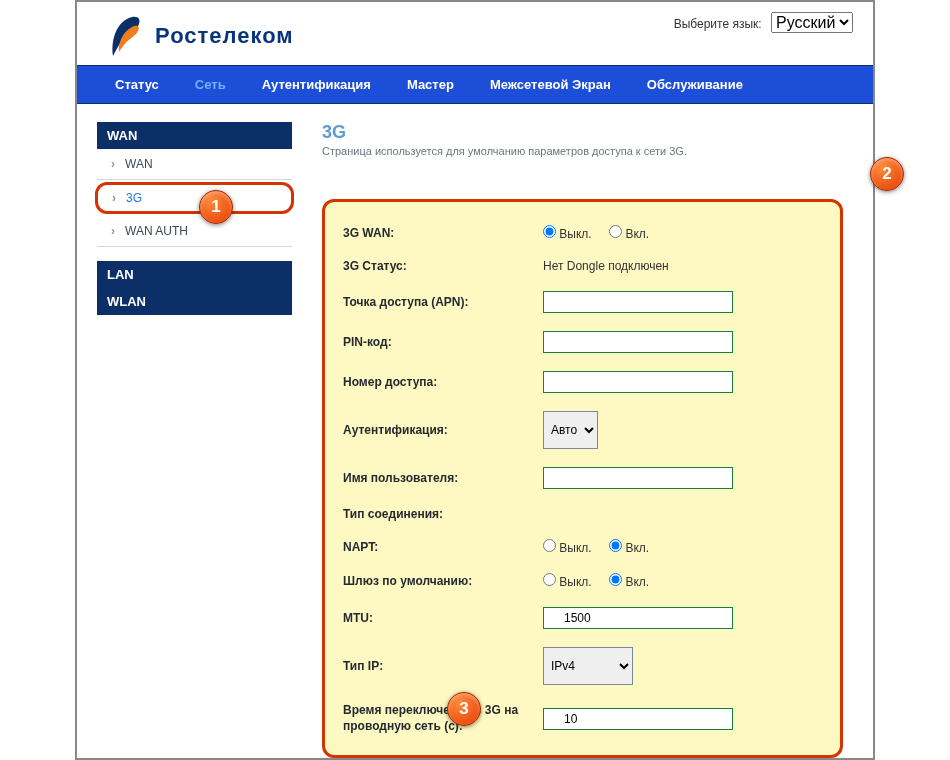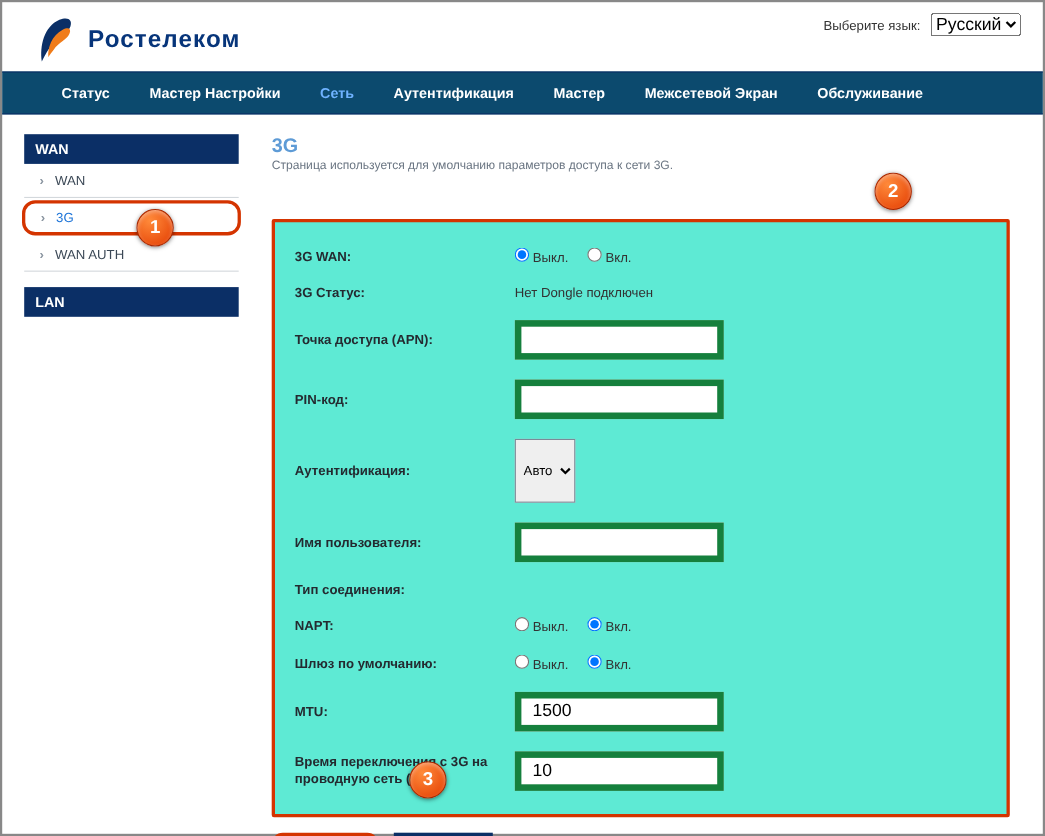--- a/index.html
+++ b/index.html
@@ -1,44 +1,44 @@
 <!DOCTYPE html>
 <html><head>
 <meta charset="utf-8">
 <style>
 * { box-sizing: border-box; margin: 0; padding: 0; }
 body { font-family: Arial, sans-serif; font-size: 12px; background: #fff; }
-.page { width: 950px; height: 760px; margin: 0 auto; border: 2px solid #888; background: #fff; position: relative; }
+.page { width: 800px; height: 760px; margin: 0 auto; border: 2px solid #888; background: #fff; position: relative; }
 .header { padding: 10px 20px 5px 30px; display: flex; justify-content: space-between; align-items: flex-start; }
 .logo-area { display: flex; align-items: center; gap: 8px; }
 .logo-mark svg { display: block; }
 .logo-text { color: #07357a; font-size: 22px; font-weight: bold; letter-spacing: 1px; font-family: Verdana, sans-serif; }
 .lang-area { font-size: 12px; color: #333; }
 .lang-area select { margin-left: 6px; font-size: 16px; }
-.topnav { background: #0c4a6e; color: #fff; display: flex; padding: 0 36px; border-top: 1px solid #0b2f66; border-bottom: 1px solid #0b2f66; }
+.topnav { background: #1d4ed8; color: #fff; display: flex; padding: 0 20px; border-top: 1px solid #0b2f66; border-bottom: 1px solid #0b2f66; }
 .topnav a { color: #fff; text-decoration: none; padding: 11px 18px; font-size: 13px; font-weight: bold; cursor: pointer; }
 .topnav a.active { color: #6fb2ff; }
 .content { display: flex; padding: 18px 20px 20px 20px; gap: 30px; }
 .sidebar { width: 195px; flex-shrink: 0; }
 .side-group-header { background: #0b2f66; color: #fff; font-weight: bold; padding: 6px 10px; font-size: 13px; }
 .side-sub { padding: 8px 0 8px 28px; font-size: 12px; border-bottom: 1px solid #d3d8dc; color: #3b4856; cursor: pointer; position: relative; }
 .side-sub::before { content: "›"; position: absolute; left: 14px; color: #8a95a0; font-weight: bold; }
 .side-sub.active { color: #1d74d8; }
 .side-sub-3g { border: 3px solid #d43400; border-radius: 12px; margin: 2px -2px; padding: 6px 0 6px 28px; }
 .side-sub-3g.active { color: #1d74d8; }
 .side-spacer { height: 14px; }
 .main { flex: 1; padding-right: 10px; }
 .page-title { color: #5e9bd6; font-size: 18px; font-weight: bold; margin-bottom: 2px; }
 .page-desc { color: #6b7683; font-size: 11px; margin-bottom: 10px; }
-.form-box { border: 3px solid #d43400; border-radius: 2px; padding: 14px 18px 12px 18px; background: #5eead4; position: relative; margin-top: 42px; }
+.form-box { border: 3px solid #d43400; border-radius: 12px; padding: 14px 18px 12px 18px; background: #fef9c3; position: relative; margin-top: 42px; }
 .form-row { display: flex; align-items: center; padding: 9px 0; }
 .form-row .label { width: 200px; font-weight: bold; color: #242a30; font-size: 12px; }
 .form-row .field { flex: 1; font-size: 12px; color: #333; }
-.field input[type=text] { width: 190px; border: 6px solid #15803d; padding: 3px 10px; font-size: 16px; }
-.field select { border: 1px solid #7d8997; padding: 20px 3px; font-size: 12px; }
+.field input[type=text] { width: 190px; border: 1px solid #15803d; padding: 3px 20px; font-size: 12px; }
+.field select { border: 1px solid #7d8997; padding: 10px 3px; font-size: 12px; }
 .radio-lbl { margin-right: 14px; font-size: 12px; }
 .buttons { margin-top: 14px; display: flex; gap: 14px; align-items: center; }
 .btn { background: #0b2f66; color: #fff; border: none; padding: 7px 16px; font-size: 12px; font-weight: bold; cursor: pointer; }
 .btn-apply { border: 3px solid #d43400; border-radius: 10px; padding: 4px 12px; }
 .callout { position: absolute; width: 34px; height: 34px; border-radius: 50%; background: radial-gradient(circle at 35% 30%, #ff8a3a, #e23a00); color: #fff; font-weight: bold; font-size: 17px; display: flex; align-items: center; justify-content: center; box-shadow: 0 1px 4px rgba(0,0,0,.5), inset 0 2px 4px rgba(255,255,255,.4); border: 1px solid #a82800; }
 .co1 { top: 188px; left: 122px; }
 .co2 { top: 155px; left: 793px; }
 .co3 { top: 690px; left: 370px; }
 </style>
 </head>
@@ -59,36 +59,36 @@
     <div class="lang-area">
       <span>Выберите язык:</span>
       <select>
         <option>Русский</option>
       </select>
     </div>
   </div>
 
   <div class="topnav">
     <a>Статус</a>
-    <a>Мастер Настройки</a>
     <a class="active">Сеть</a>
     <a>Аутентификация</a>
     <a>Мастер</a>
     <a>Межсетевой Экран</a>
     <a>Обслуживание</a>
   </div>
 
   <div class="content">
     <div class="sidebar">
       <div class="side-group-header">WAN</div>
       <div class="side-sub">WAN</div>
       <div class="side-sub side-sub-3g active">3G</div>
       <div class="side-sub">WAN AUTH</div>
       <div class="side-spacer"></div>
       <div class="side-group-header">LAN</div>
+      <div class="side-group-header">WLAN</div>
     </div>
 
     <div class="main">
       <div class="page-title">3G</div>
       <div class="page-desc">Страница используется для умолчанию параметров доступа к сети 3G.</div>
 
       <div class="form-box">
 
         <div class="form-row">
           <div class="label">3G WAN:</div>
@@ -106,20 +106,24 @@
         <div class="form-row">
           <div class="label">Точка доступа (APN):</div>
           <div class="field"><input type="text" value="" style=""></div>
         </div>
 
         <div class="form-row">
           <div class="label">PIN-код:</div>
           <div class="field"><input type="text" value="" style=""></div>
         </div>
 
+        <div class="form-row">
+          <div class="label">Номер доступа:</div>
+          <div class="field"><input type="text" value="" style=""></div>
+        </div>
 
         <div class="form-row">
           <div class="label">Аутентификация:</div>
           <div class="field"><select><option>Авто</option></select></div>
         </div>
 
         <div class="form-row">
           <div class="label">Имя пользователя:</div>
           <div class="field"><input type="text" value="" style=""></div>
         </div>
@@ -143,20 +147,24 @@
             <label class="radio-lbl"><input type="radio" name="gw" style=""> <span>Выкл.</span></label>
             <label class="radio-lbl"><input type="radio" name="gw" checked="" style=""> <span>Вкл.</span></label>
           </div>
         </div>
 
         <div class="form-row">
           <div class="label">MTU:</div>
           <div class="field"><input type="text" value="1500" style=""></div>
         </div>
 
+        <div class="form-row">
+          <div class="label">Тип IP:</div>
+          <div class="field"><select style="width:90px"><option>IPv4</option></select></div>
+        </div>
 
         <div class="form-row">
           <div class="label" style="line-height:1.3">Время переключения с 3G на проводную сеть (c):</div>
           <div class="field"><input type="text" value="10" style=""></div>
         </div>
 
       </div>
 
       <div class="buttons">
         <button class="btn btn-apply">Применить</button>

